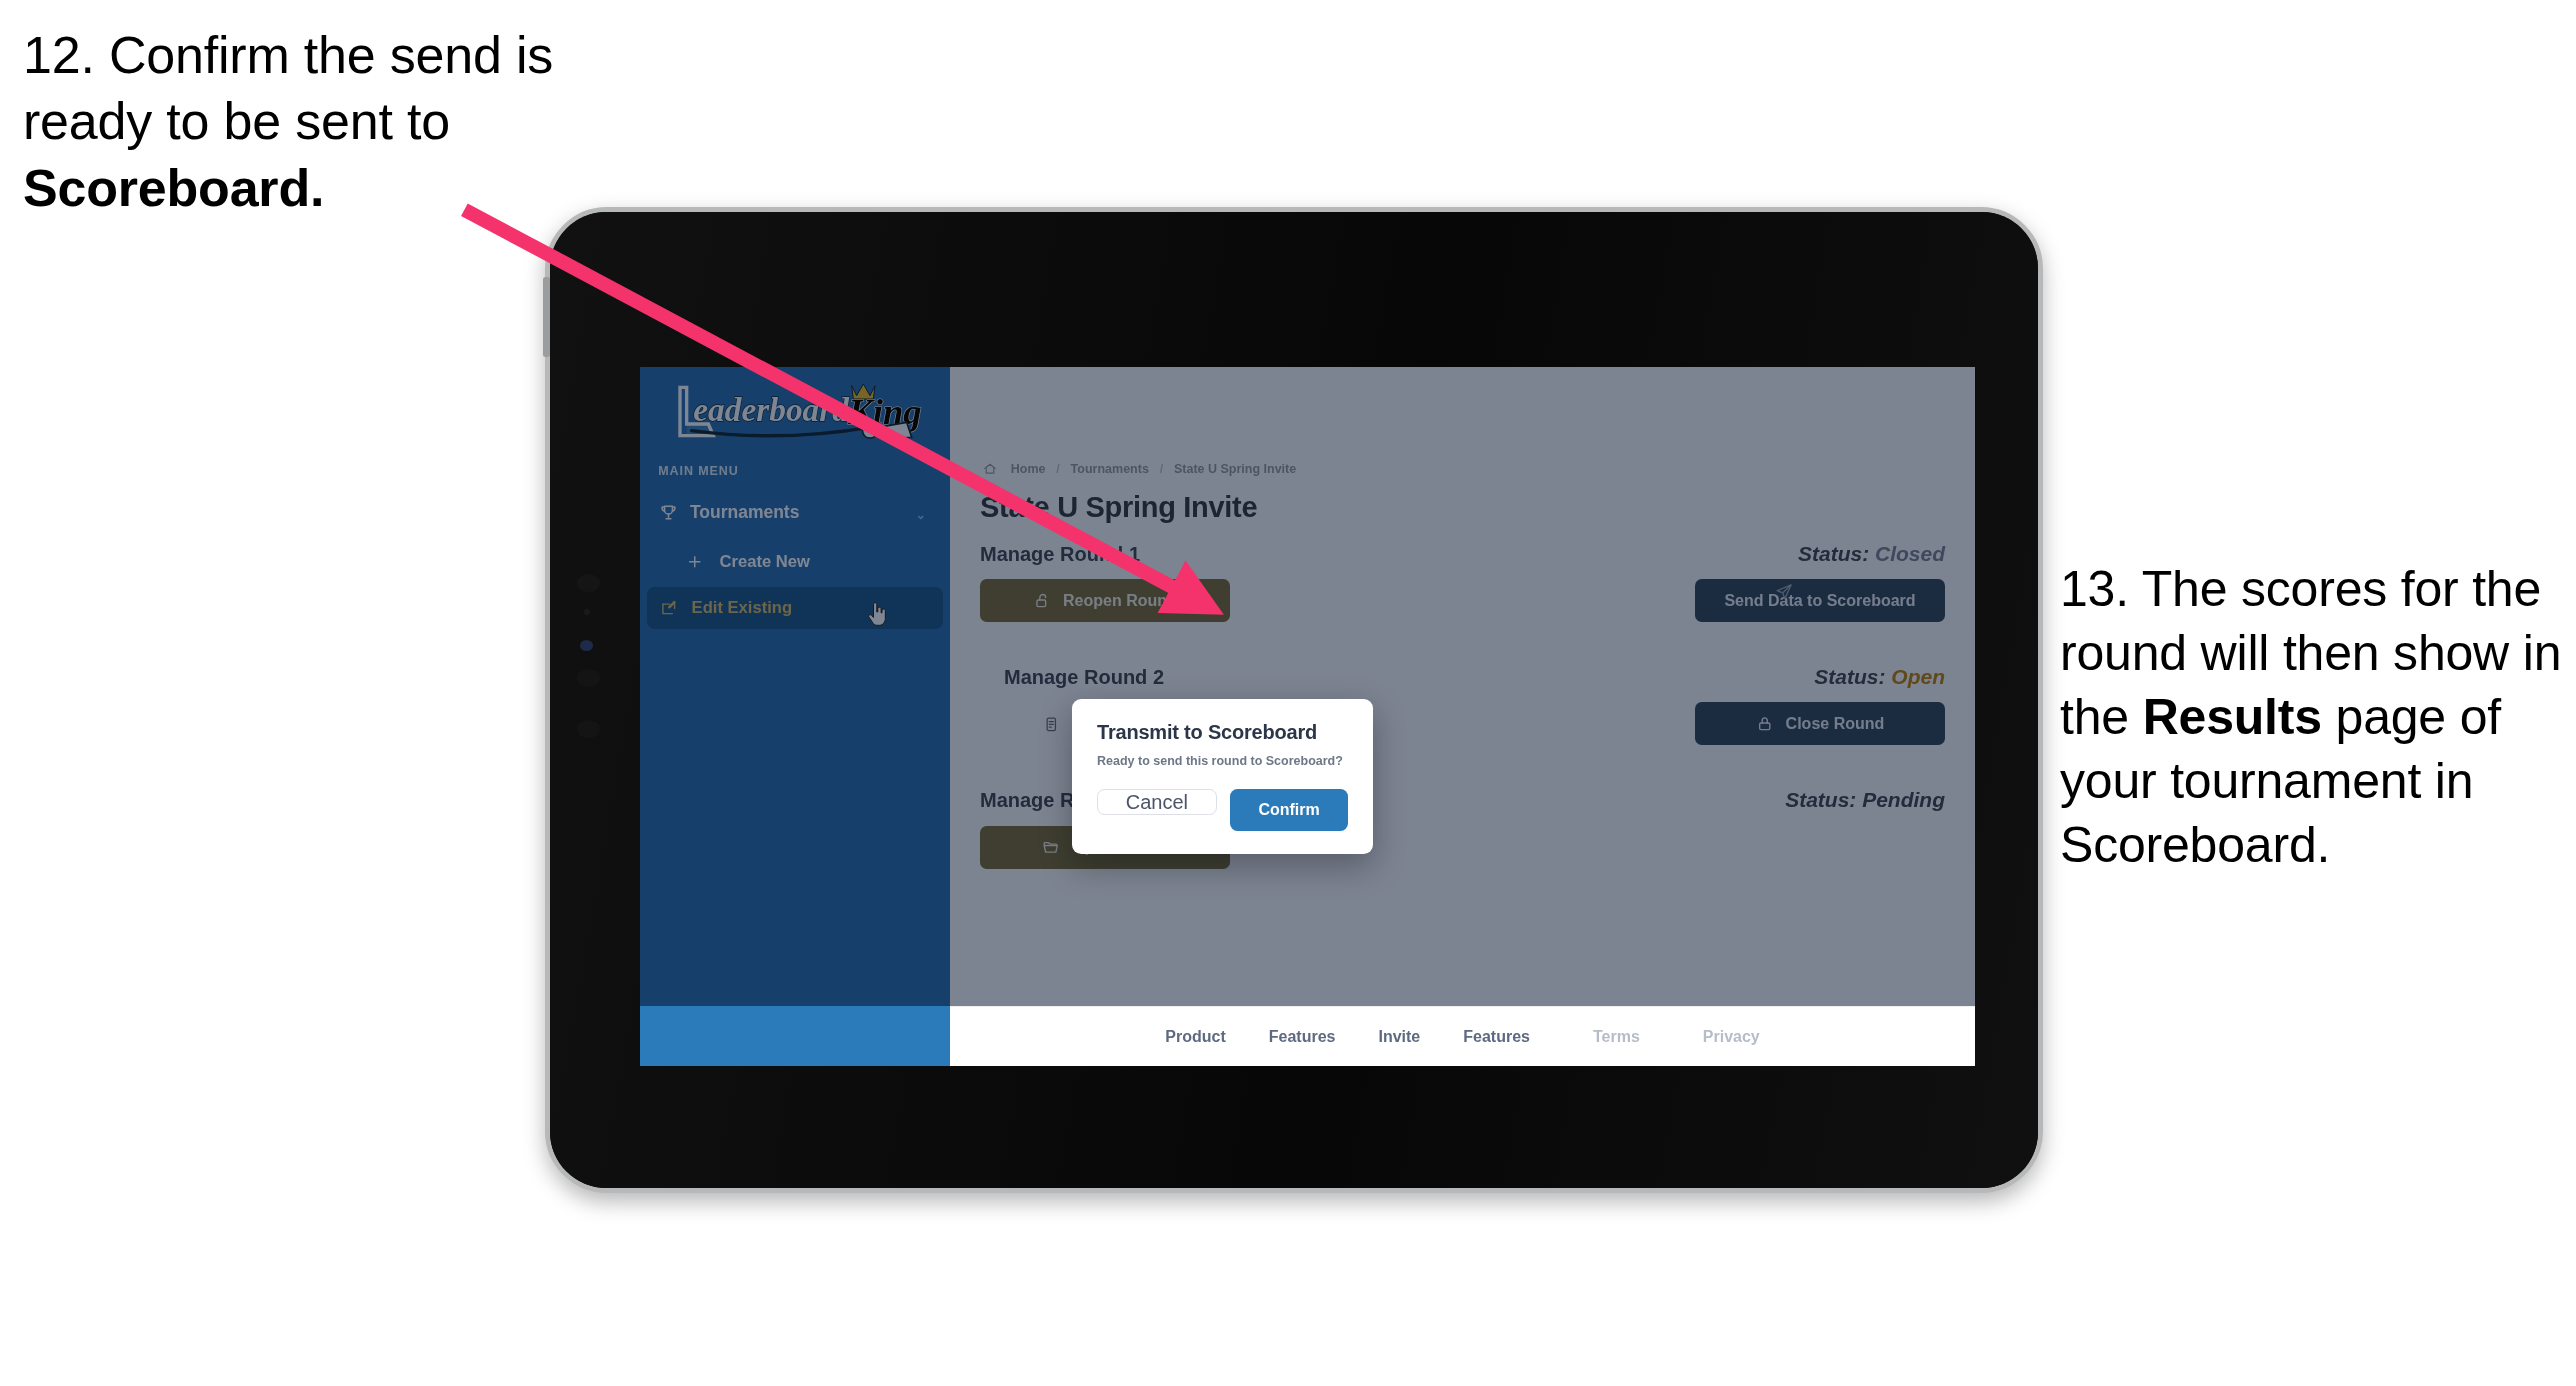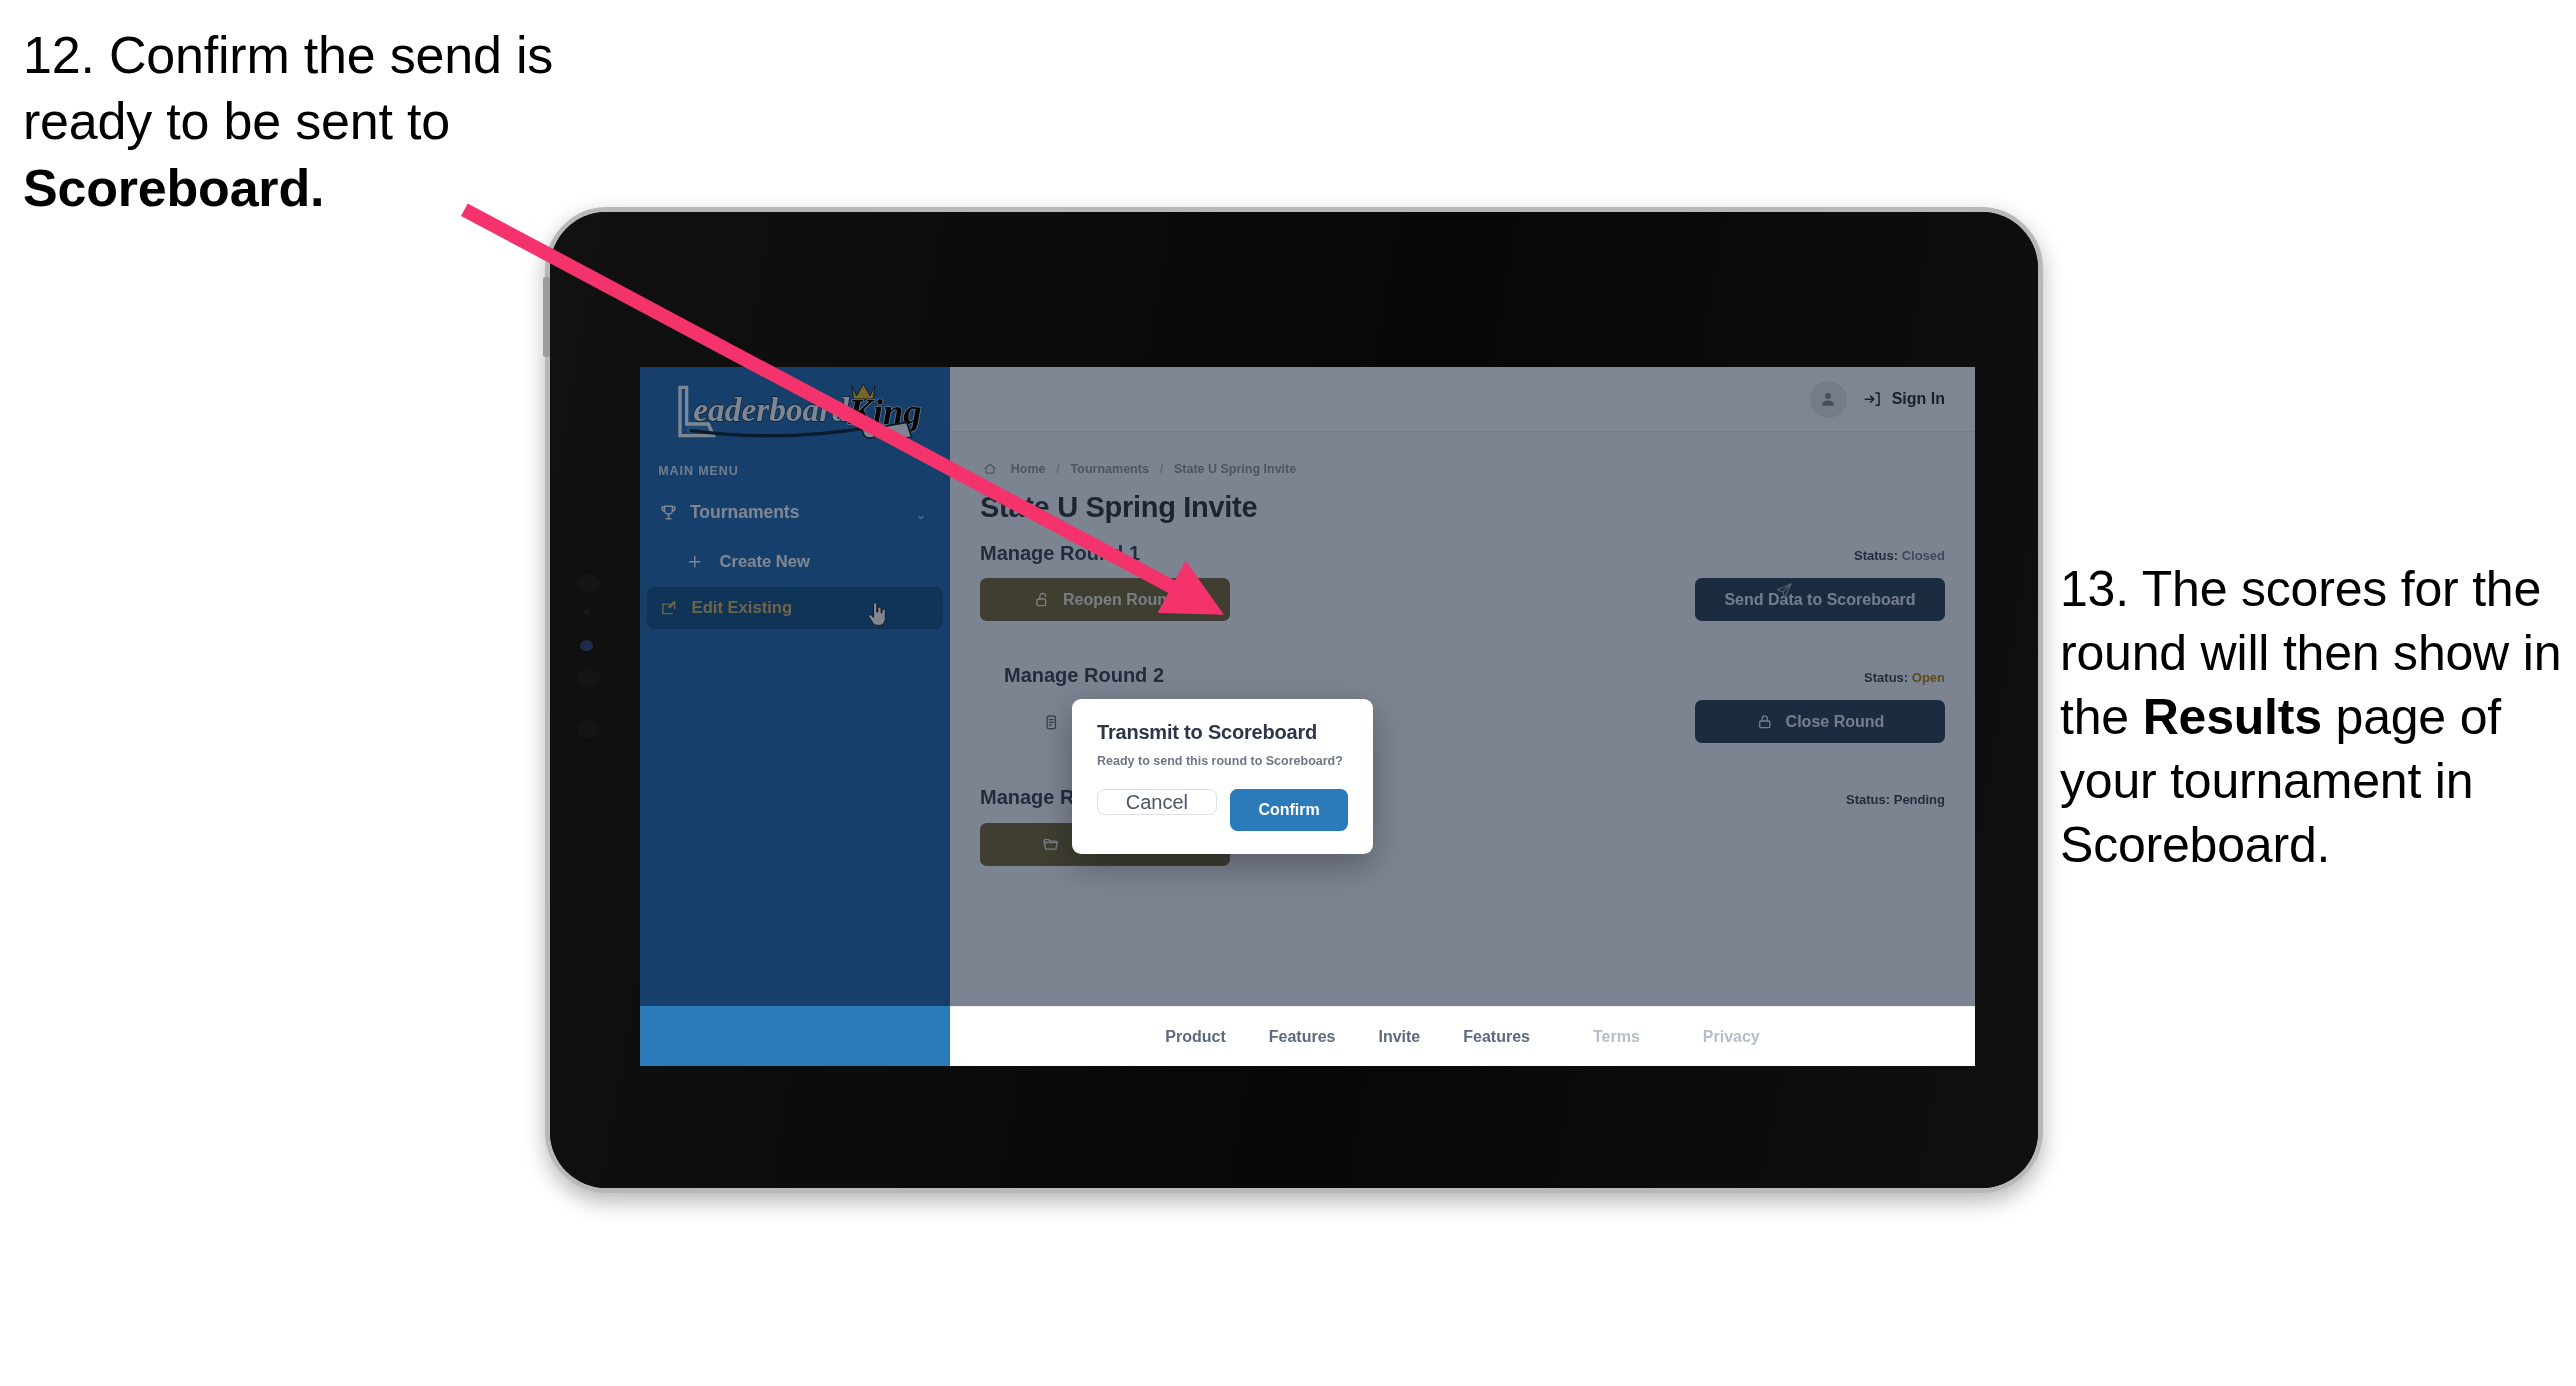--- a/index.html
+++ b/index.html
@@ -100,21 +100,21 @@
   #signin{ display:flex; align-items:center; gap:10px; font-size:16px; font-weight:700; color:#2f3a4d; }
 
   #content{ position:absolute; left:0; top:65px; width:1025px; height:574px; padding:27px 30px 0 30px; }
   #breadcrumb{ display:flex; align-items:center; gap:10.8px; font-size:12.5px; color:#9aa1ae; font-weight:600; }
   #breadcrumb .sep{ color:#c3c8d1; }
   #page-title{ margin-top:11.6px; font-size:29px; font-weight:700; color:#39465b; letter-spacing:-0.3px; }
 
   .round-block{ margin-top:18.3px; }
   .round-head{ display:flex; align-items:baseline; justify-content:space-between; }
   .round-name{ font-size:20px; font-weight:700; color:#46536a; }
-  .round-status{ font-size:13px; font-weight:700; color:#46536a; }
+  .round-status{ font-size:21px; font-weight:700; color:#46536a;font-style:italic; }
   .round-status .val{ font-weight:700; }
   .st-closed{ color:#7b8aa3; }
   .st-open{ color:#c08a2e; }
   .st-pending{ color:#46536a; }
   .round-actions{ margin-top:13.3px; display:flex; align-items:center; justify-content:space-between; }
   .btn{
     display:inline-flex; align-items:center; justify-content:center; gap:11.6px;
     height:43px; padding:0 25px; border-radius:6.7px; font-size:16px; font-weight:700;
     border:none; cursor:pointer;
   }
@@ -249,38 +249,20 @@
 
         <div id="cursor">
           <svg viewBox="0 0 26 30" width="21.6" height="25">
             <path d="M9 3c0-1.2.9-2.1 2-2.1S13 1.8 13 3v9h1.2V8.2c0-1.1.9-2 2-2s2 .9 2 2V13h1.1v-2.6c0-1.1.9-2 2-2s2 .9 2 2v9.2c0 4.4-2.8 8.4-7 8.4h-3c-2.6 0-4.2-1.4-5.4-3.5L3.4 18c-.5-1 0-2.2 1-2.6 1-.4 2 0 2.6.9L9 18.5Z" fill="#ffffff" stroke="#2b2b2b" stroke-width="1.2" stroke-linejoin="round"></path>
           </svg>
         </div>
       </div>
 
       <div id="main">
 
-        <div id="topbar">
-          <div id="avatar">
-            <svg viewBox="0 0 24 24" width="20" height="20" fill="#8e96a4">
-              <circle cx="12" cy="8.4" r="3.6"></circle>
-                <path d="M4.8 20c0-4 3.2-6.1 7.2-6.1s7.2 2.1 7.2 6.1z"></path>
-            </svg>
-          </div>
-          <div id="signin">
-            <span class="nav-ico">
-              <svg viewBox="0 0 24 24" width="18.3" height="18.3" fill="none" stroke="#2f3a4d" stroke-width="2" stroke-linecap="round" stroke-linejoin="round">
-                <path d="M3 12h11"></path>
-                  <path d="M10 8l4 4-4 4"></path>
-                  <path d="M17 4h4v16h-4"></path>
-              </svg>
-            </span>
-            <span>Sign In</span>
-          </div>
-        </div>
 
         <div id="content">
 
           <div id="breadcrumb">
             <span class="nav-ico">
               <svg viewBox="0 0 24 24" width="14" height="14" fill="none" stroke="#9aa1ae" stroke-width="2" stroke-linecap="round" stroke-linejoin="round">
                 <path d="M3 11l9-7 9 7"></path>
                   <path d="M5.5 10v9h13v-9"></path>
               </svg>
             </span>

